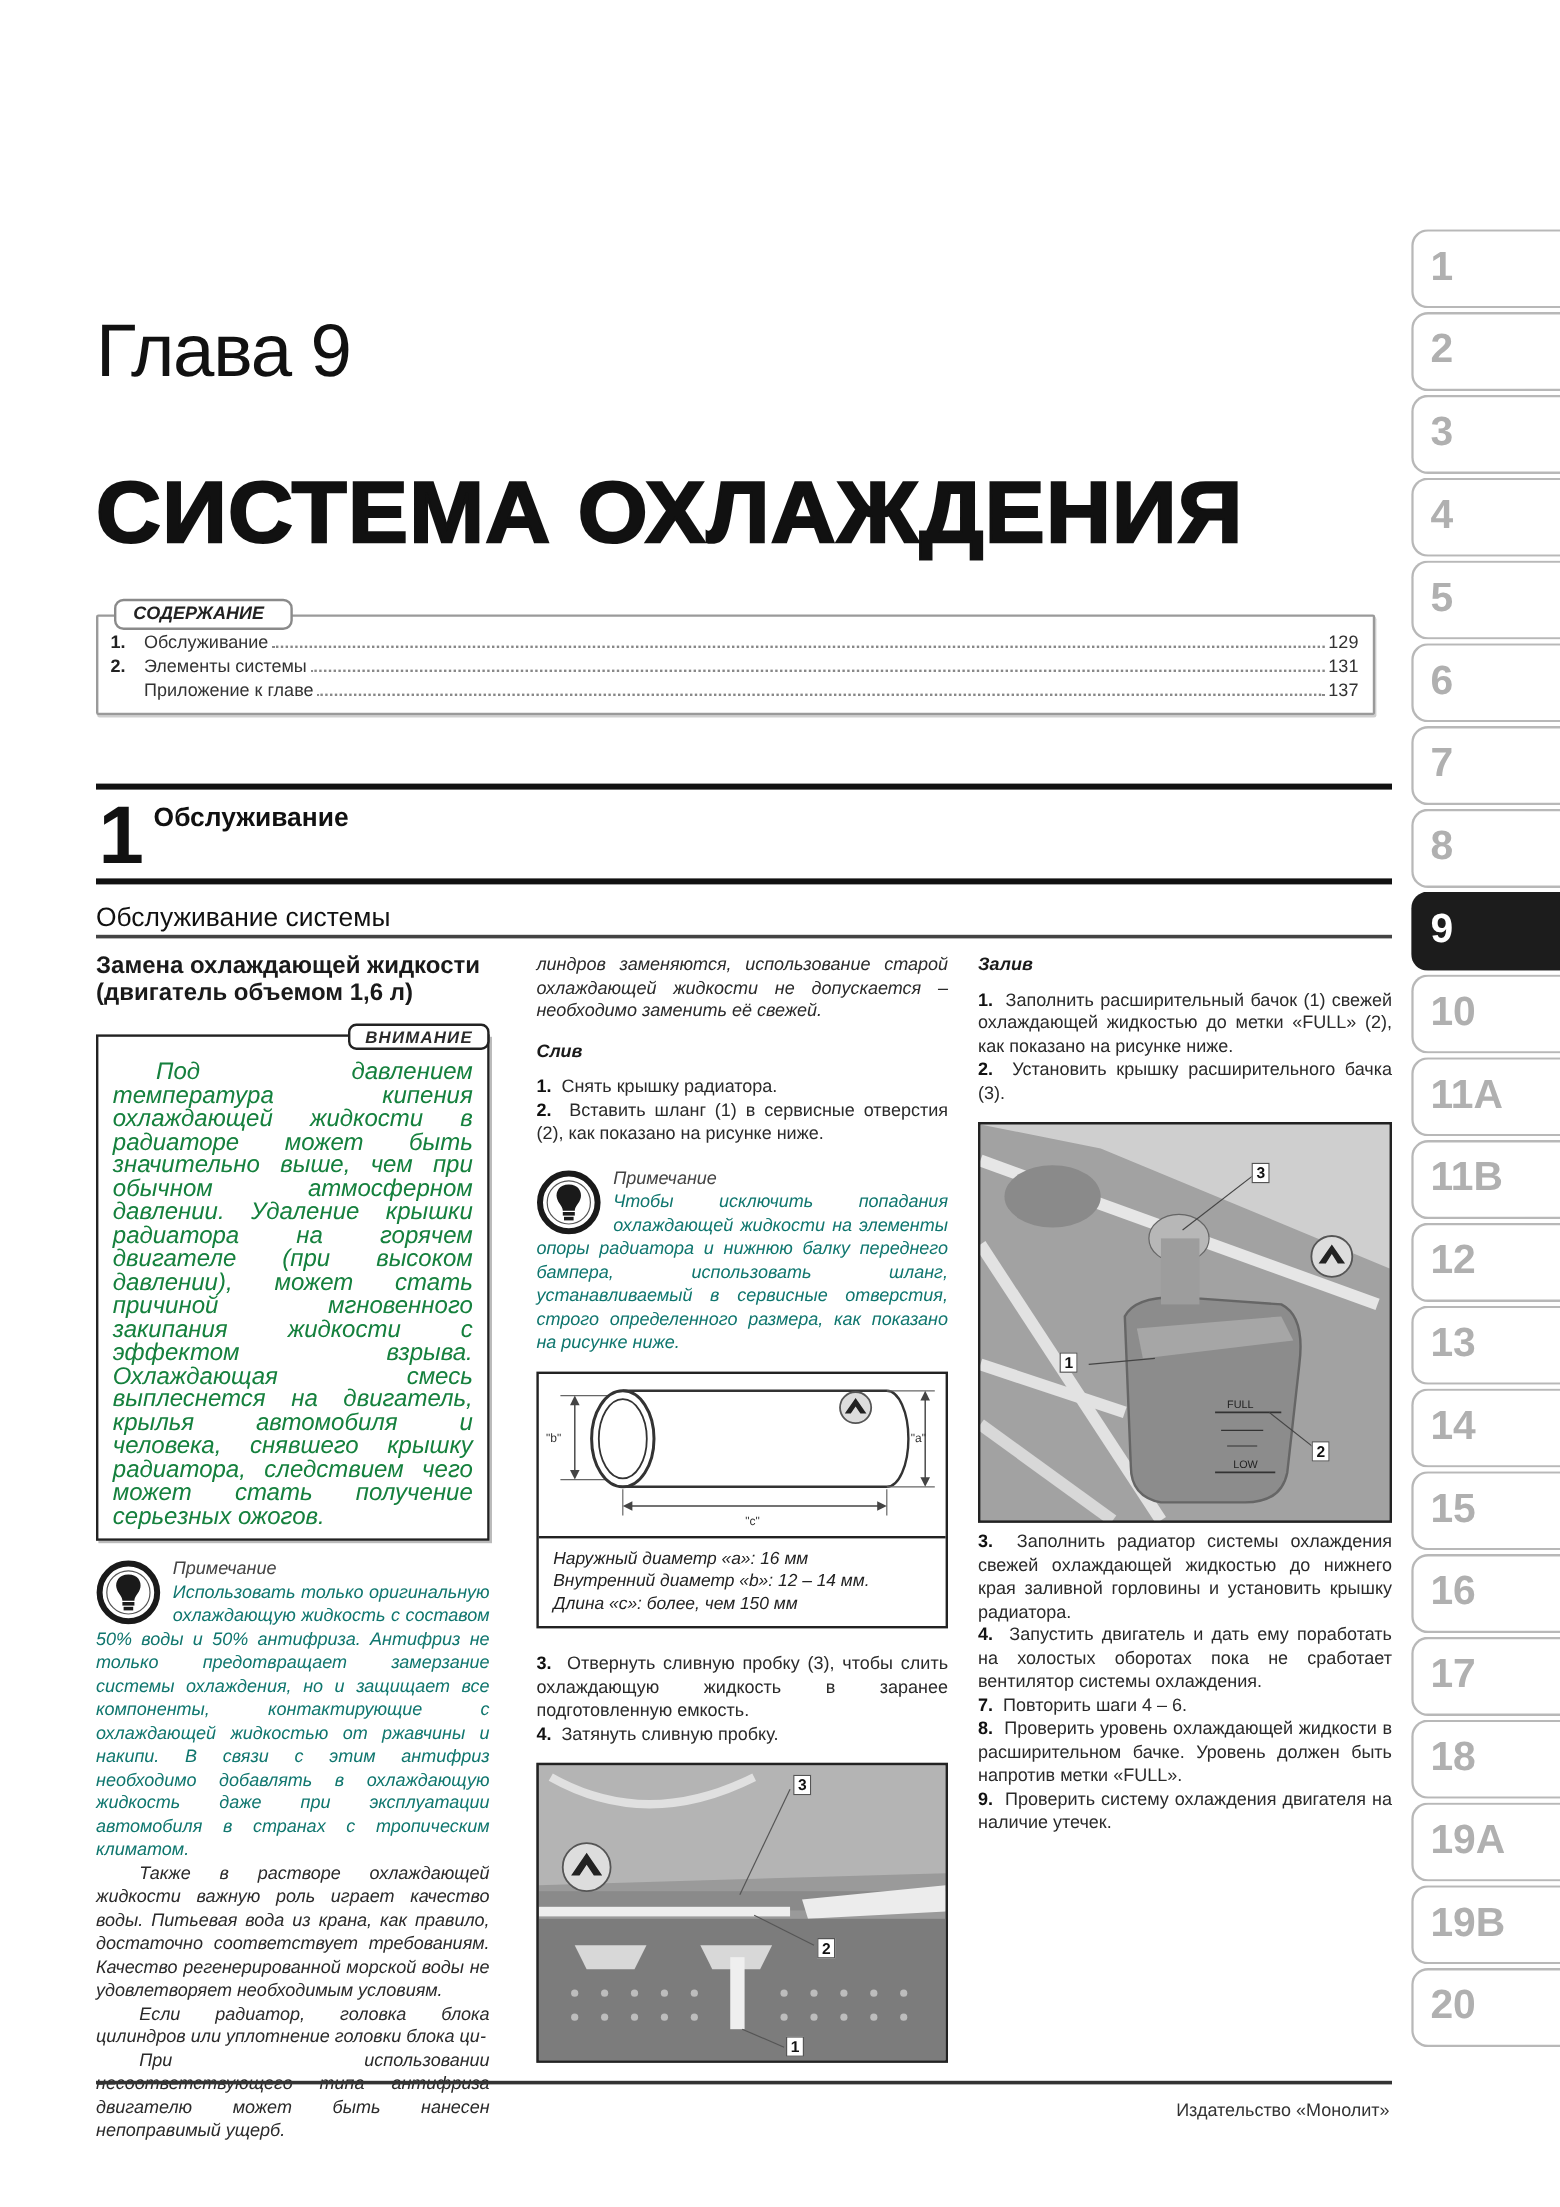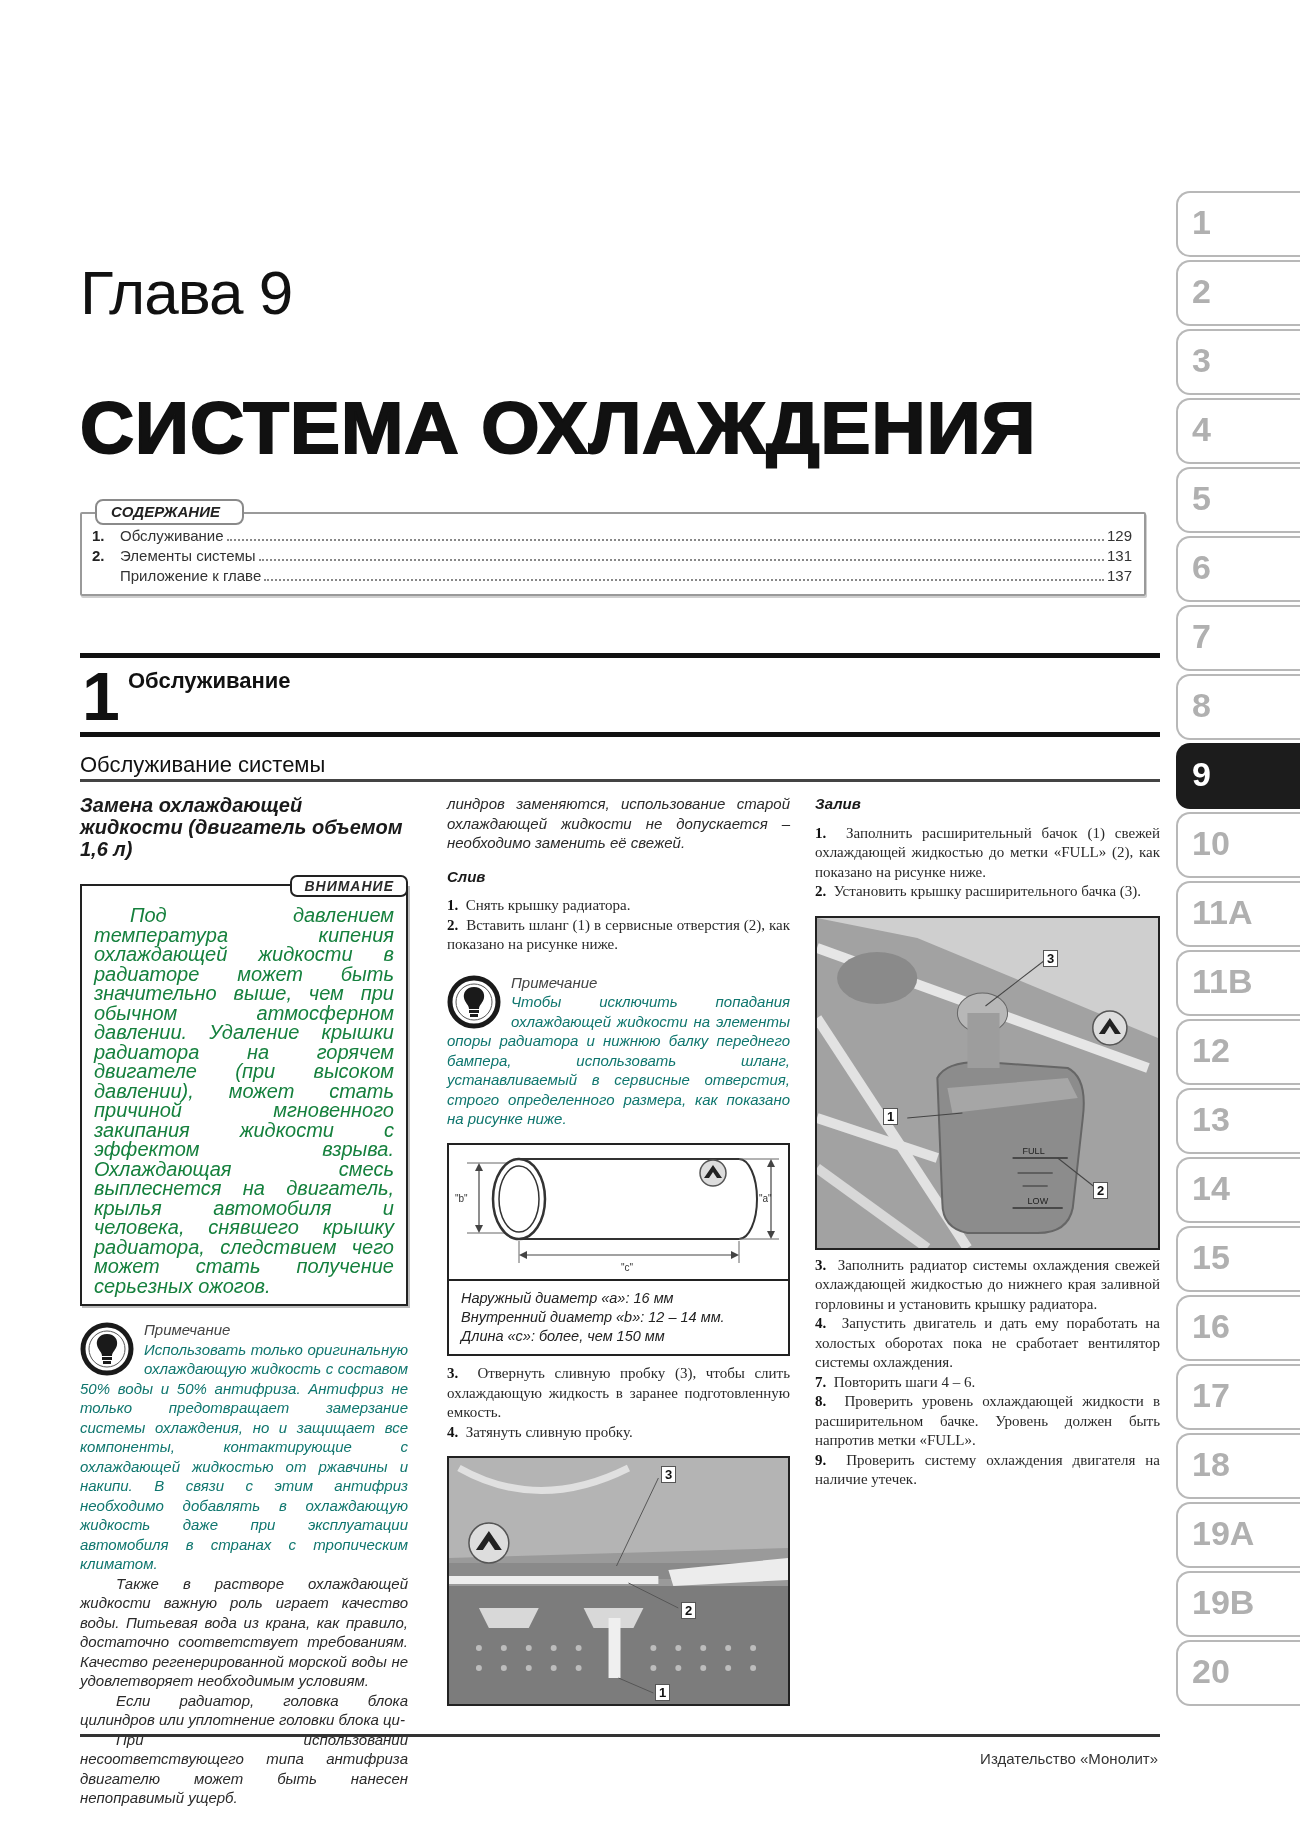--- a/index.html
+++ b/index.html
@@ -23,24 +23,24 @@
 
   .rule-thick { height:5px; background:#111; }
   .section-num { left:82px; top:662px; font-size:68px; font-weight:bold; line-height:1; color:#111; }
   .section-title { left:128px; top:668px; font-size:22px; font-weight:bold; color:#111; }
   .sub-title { left:80px; top:752px; font-size:22px; font-weight:normal; color:#111; }
   .rule-sub { height:3px; background:#444; }
 
   .col { font-size:15px; line-height:19.5px; color:#2a2a2a; text-align:justify; }
   .col p { margin:0; }
   .ital { font-style:italic; }
-  .h-italic-bold { font-size:20px; font-weight:bold; font-style:italic; line-height:22px; color:#1a1a1a; text-align:left; }
+  .h-italic-bold { font-size:20px; font-weight:bold; line-height:22px; color:#1a1a1a; text-align:left; }
   .h-small { font-weight:bold; font-style:italic; font-size:15px; color:#1a1a1a; margin:14px 0 10px 0 !important; }
   .indent { text-indent:36px; }
-  .step { margin:0;font-family:Liberation Serif, serif; }
+  .step { margin:0; }
   .step b { color:#111; }
 
   .warn-box { border:2.5px solid #222; padding:20px 12px 8px 12px; position:relative; box-shadow:2px 2px 0 #bbb; }
   .warn-tab { position:absolute; right:-2px; top:-11px; background:#fff; border:2px solid #222; border-radius:7px;
               padding:0 12px; font-size:14px; font-weight:bold; font-style:italic; line-height:18px; letter-spacing:1px; }
   .warn-text { font-weight:normal; font-style:italic; font-size:20px; line-height:19.5px; color:#15803d; text-align:justify; }
 
   .note { position:relative; margin-top:12px; }
   .note-icon { float:left; width:54px; height:54px; margin:2px 10px 0 0; }
   .note-head { font-style:italic; color:#444; }
@@ -165,21 +165,21 @@
       <circle cx="264" cy="28" r="13" fill="#ddd" stroke="#555" stroke-width="1.5"></circle>
       <path d="M255 33 L264 20 L273 33 L268 33 L264 27 L260 33 Z" fill="#222"></path>
     </svg>
     <div class="caption">
       <div>Наружный диаметр «a»: 16 мм</div>
       <div>Внутренний диаметр «b»: 12 – 14 мм.</div>
       <div>Длина «c»: более, чем 150 мм</div>
     </div>
   </div>
 
-  <p class="step" style="margin-top:8px;"><b>3.</b>&nbsp;&nbsp;<span>Отвернуть сливную пробку (3), чтобы слить охлаждающую жидкость в заранее подготовленную емкость.</span></p>
+  <p class="step" style="margin-top:20px;"><b>3.</b>&nbsp;&nbsp;<span>Отвернуть сливную пробку (3), чтобы слить охлаждающую жидкость в заранее подготовленную емкость.</span></p>
   <p class="step"><b>4.</b>&nbsp;&nbsp;<span>Затянуть сливную пробку.</span></p>
 
   <div class="figure photo" style="margin-top:14px; height:246px;">
     <svg width="100%" height="100%" viewBox="0 0 340 246" preserveAspectRatio="none">
       <rect x="0" y="0" width="340" height="246" fill="#9a9a9a"></rect>
       <path d="M0 0 L340 0 L340 90 L0 100 Z" fill="#b4b4b4"></path>
       <path d="M10 10 Q90 55 180 10" fill="none" stroke="#e0e0e0" stroke-width="7"></path>
       <rect x="0" y="105" width="340" height="16" fill="#8a8a8a"></rect>
       <rect x="0" y="118" width="210" height="8" fill="#eeeeee"></rect>
       <path d="M220 112 L340 100 L340 122 L225 128 Z" fill="#ececec"></path>

